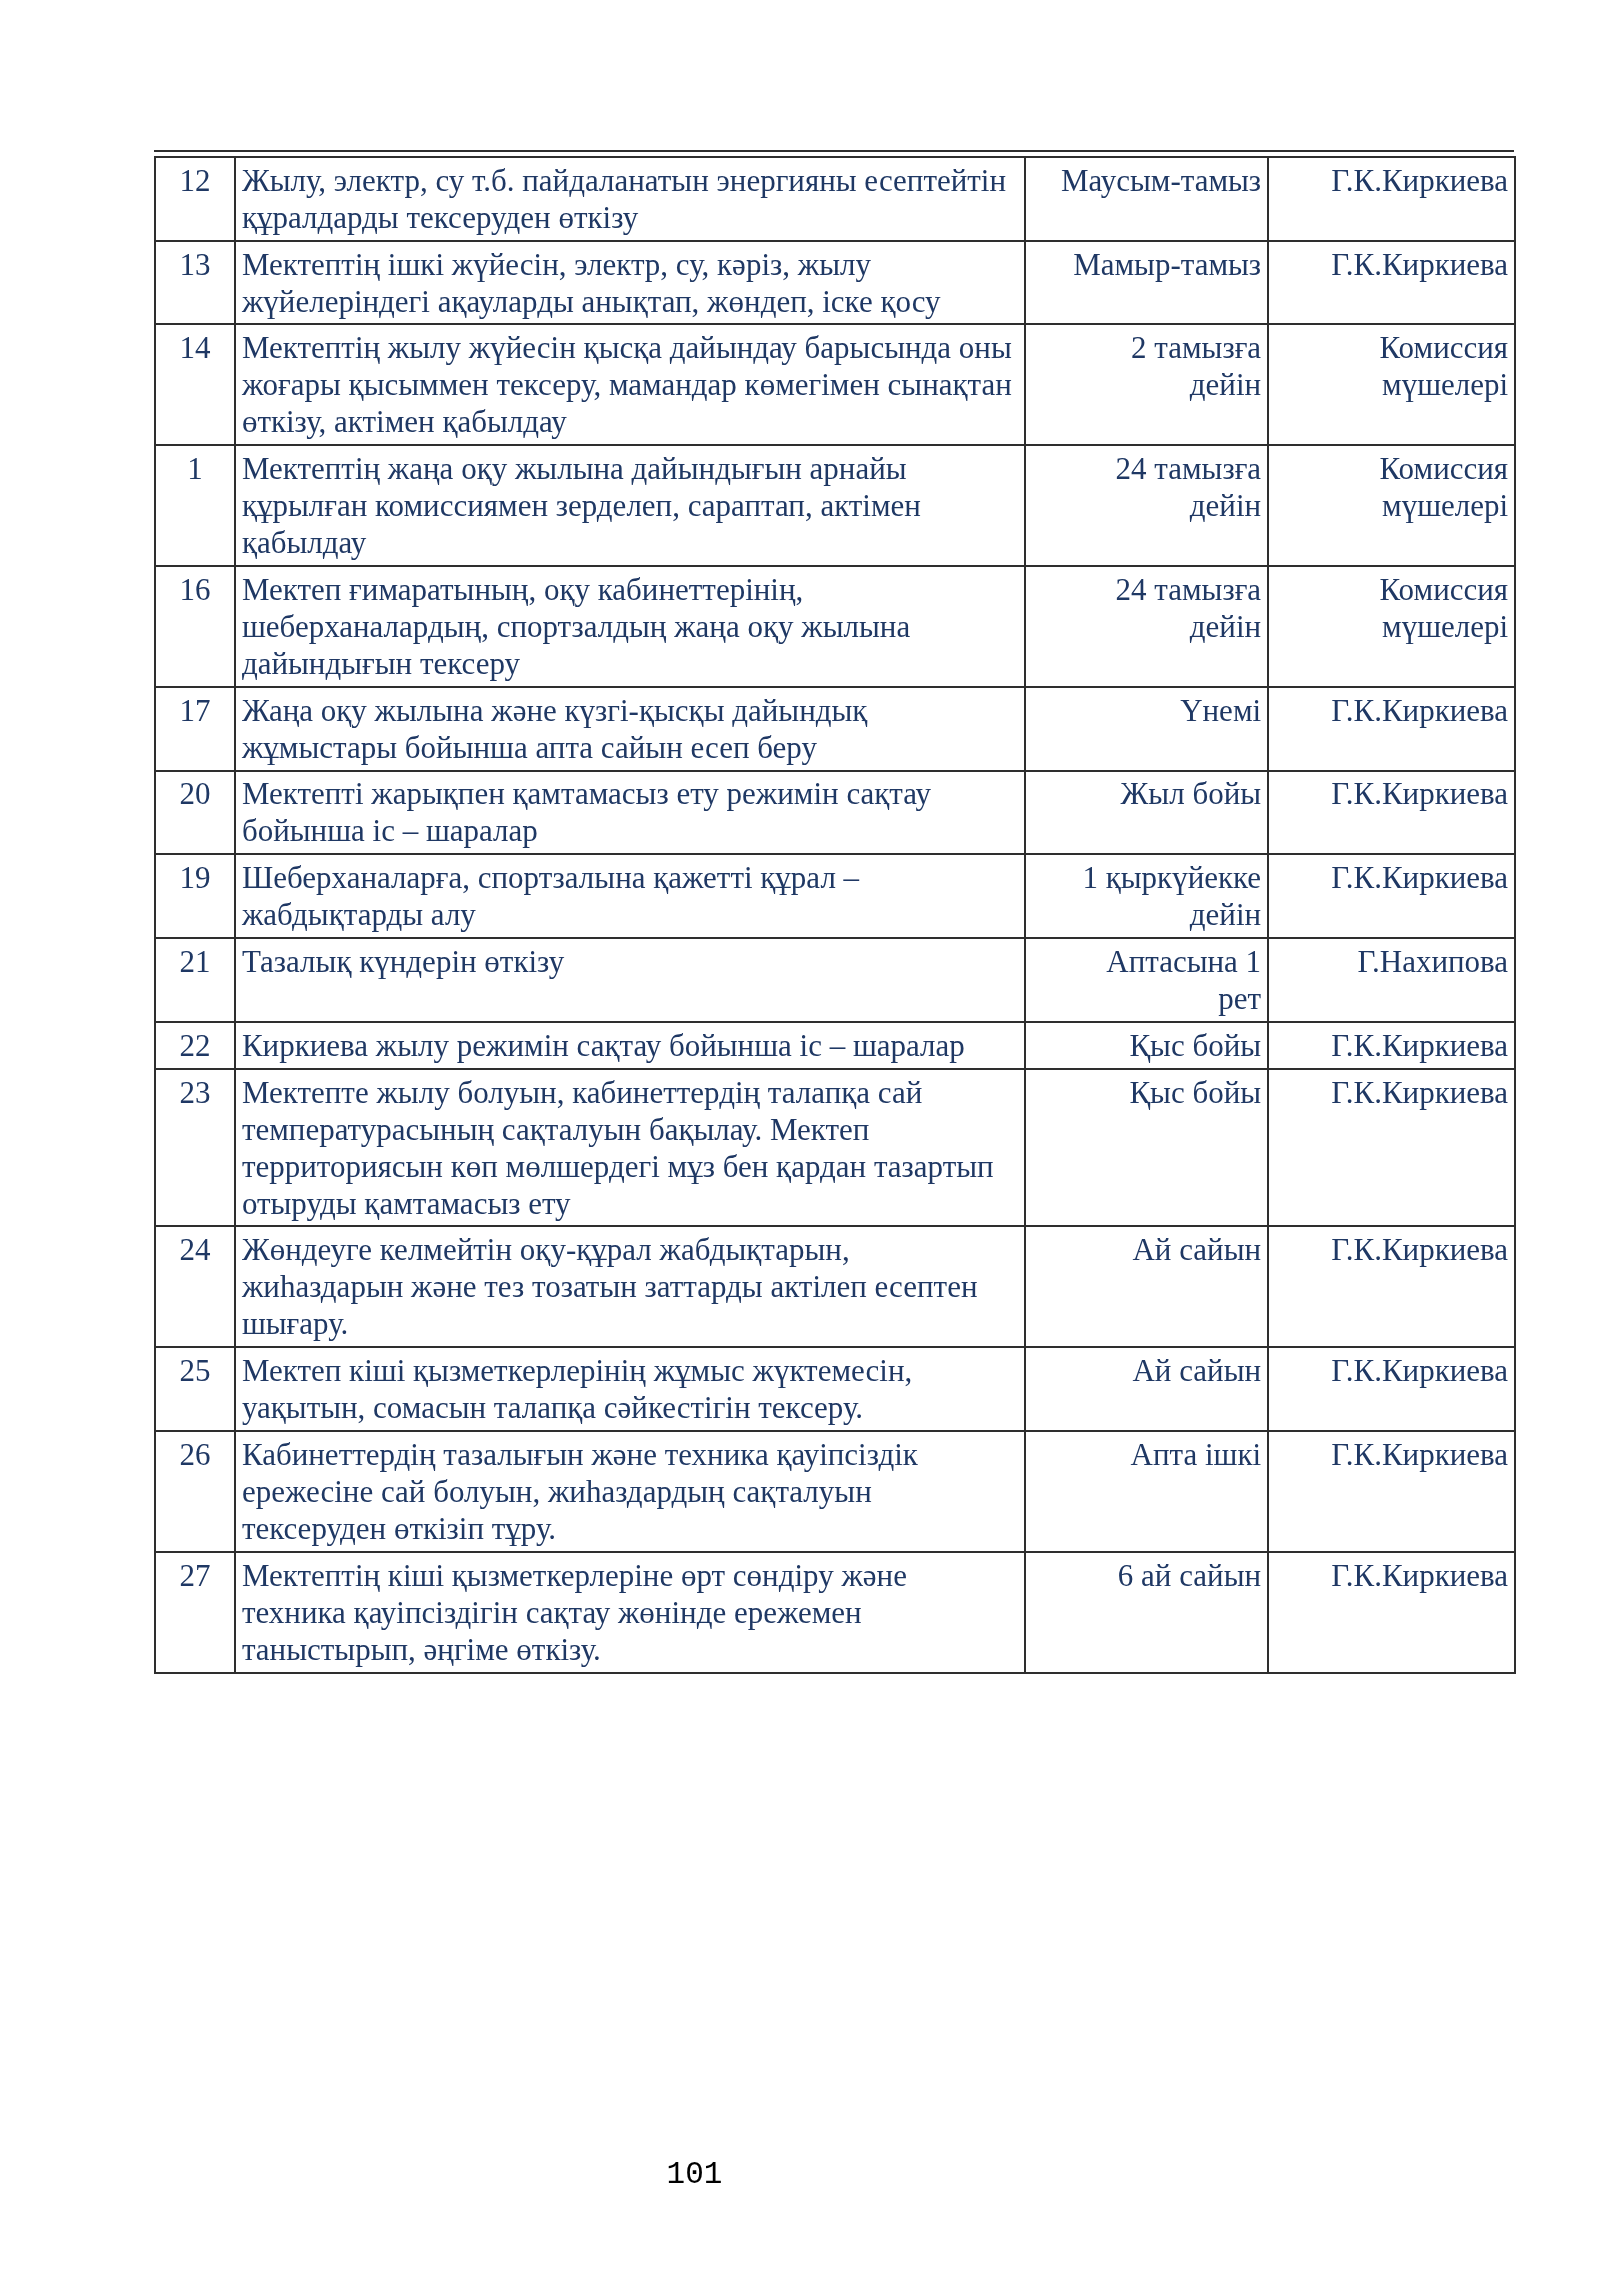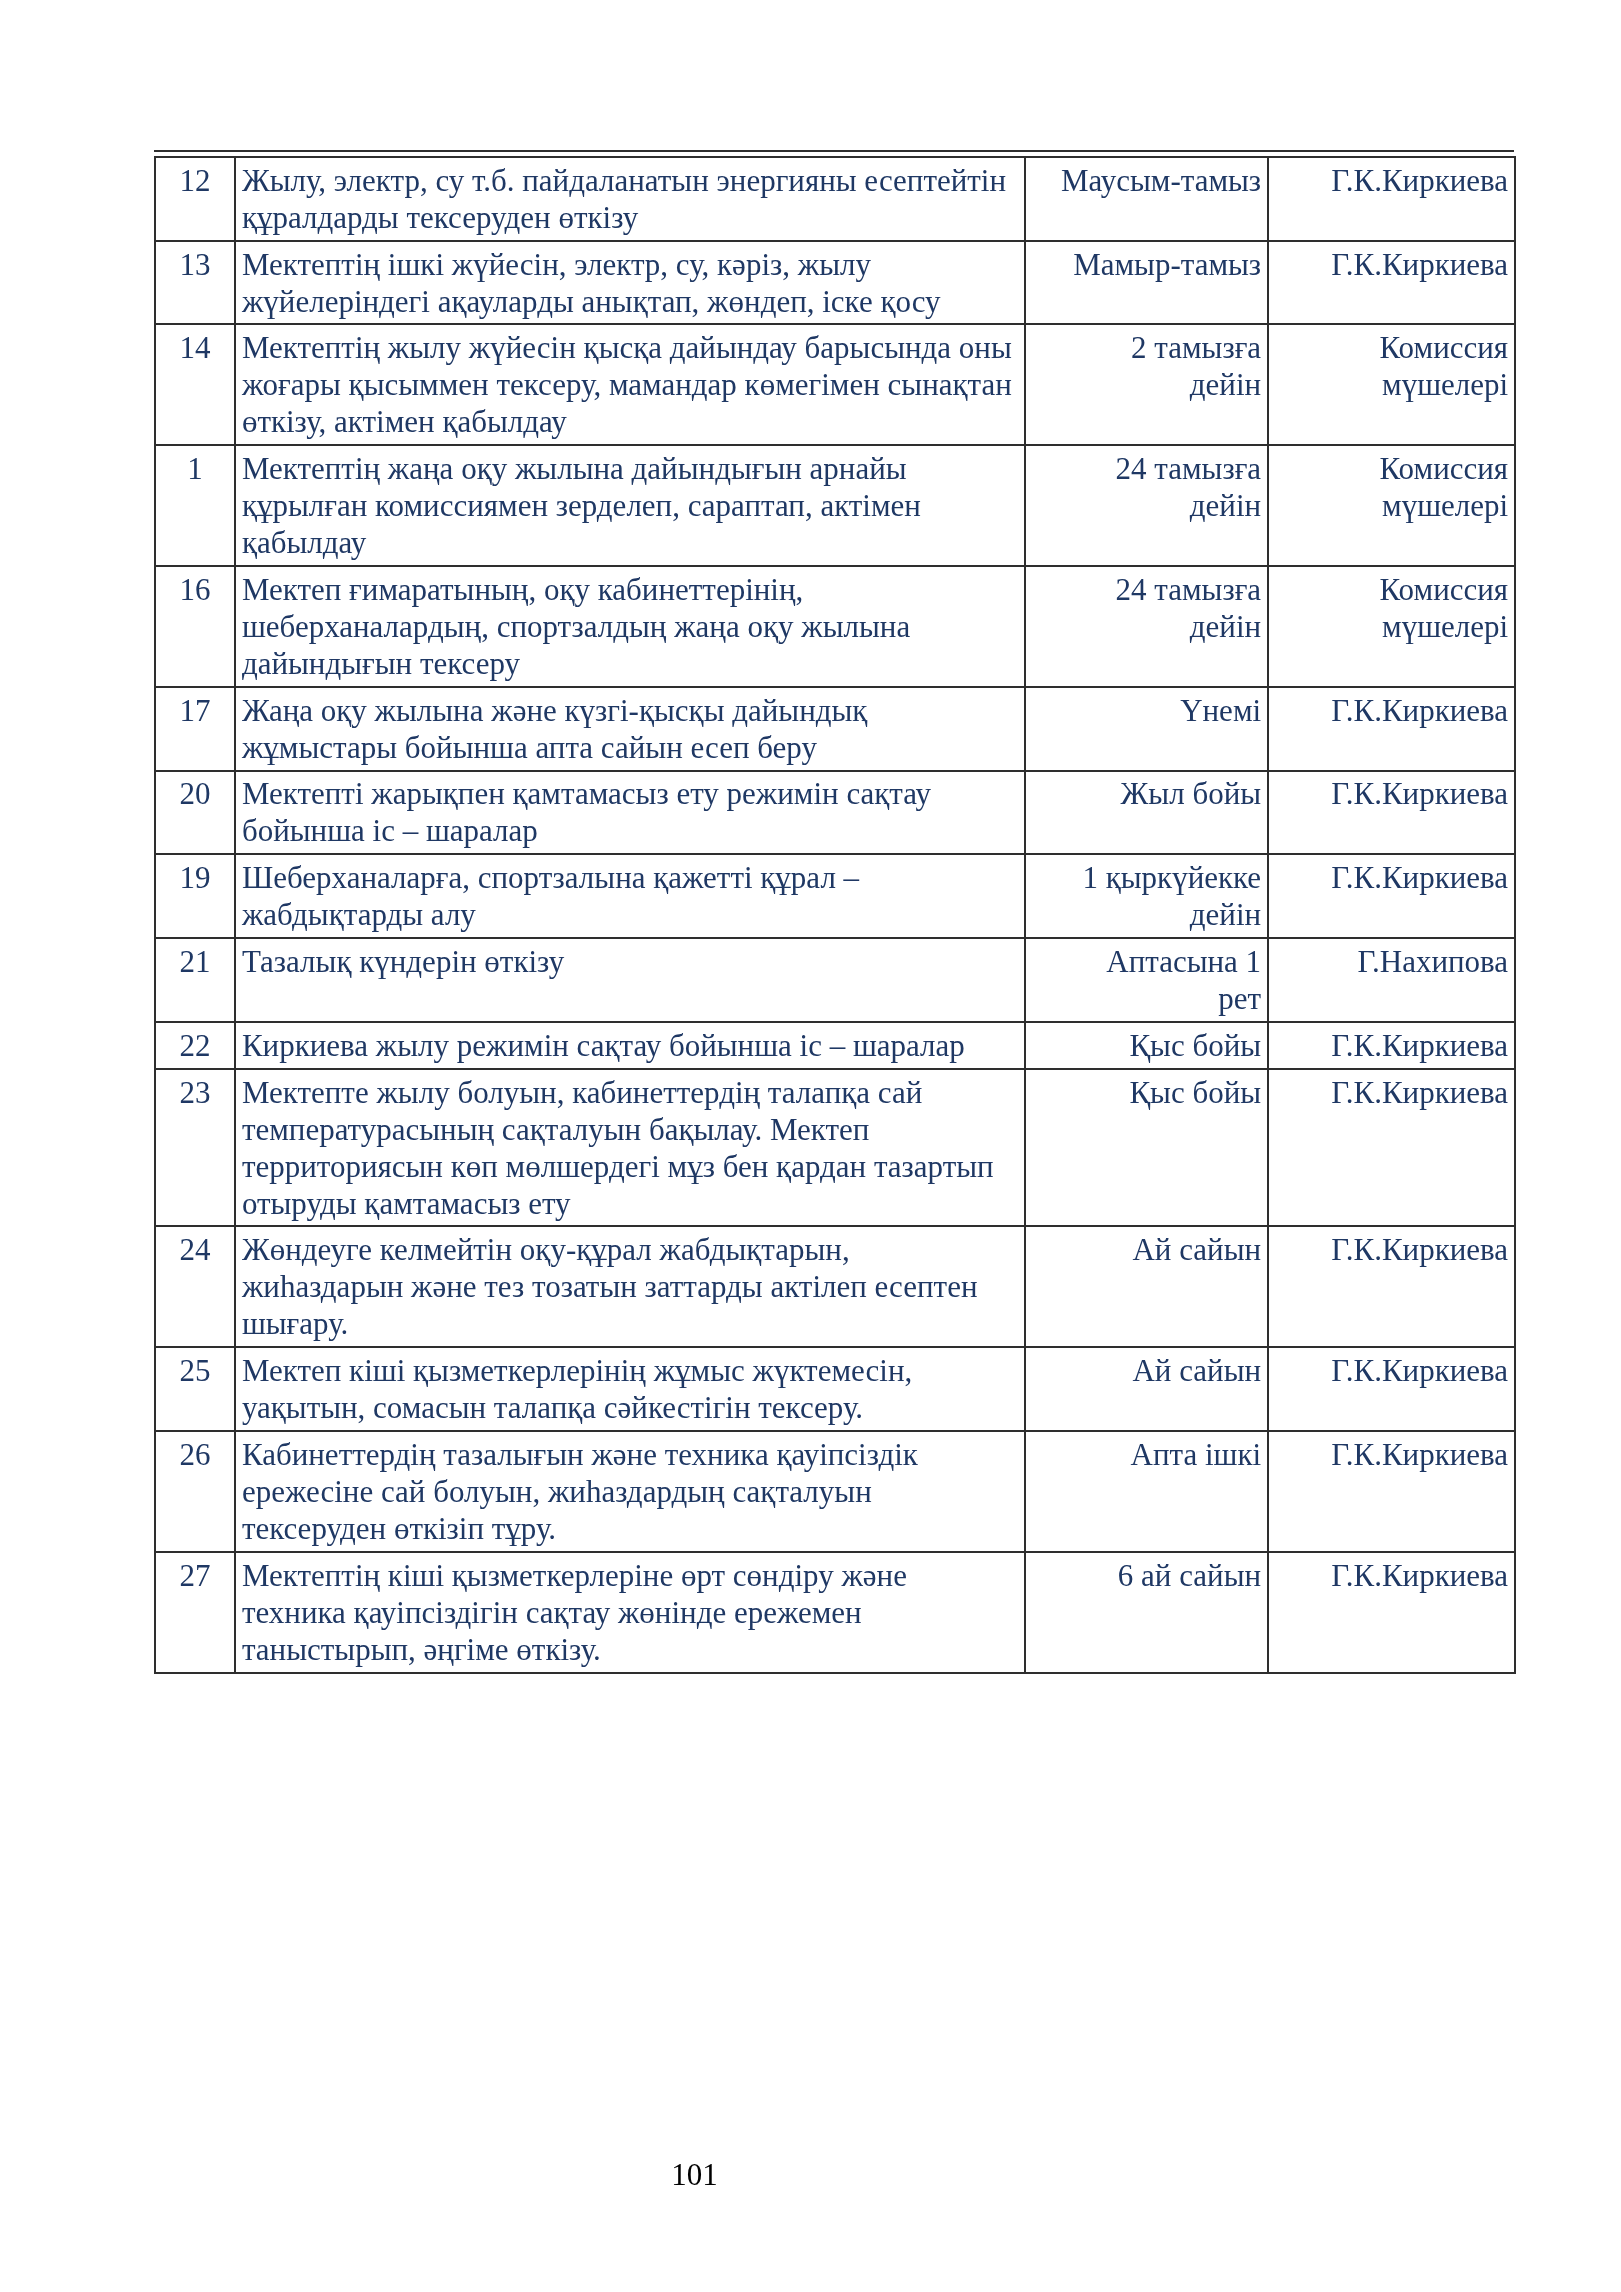--- a/index.html
+++ b/index.html
@@ -50,21 +50,21 @@
     text-align: right;
     white-space: pre-line;
     padding-left: 7.8px; padding-right: 7.8px;
   }
   .page-number {
     position: absolute;
     left: 0; top: 2156px;
     width: 1389px;
     text-align: center;
     color: #000000;
-    font-family: Liberation Serif, serif;
+    font-family: Liberation Mono, monospace;
     font-size: 31px;
     line-height: 37px;
   }
 </style>
 </head>
 <body>
 
 <div class="page">
 
   <div class="table-wrap">

